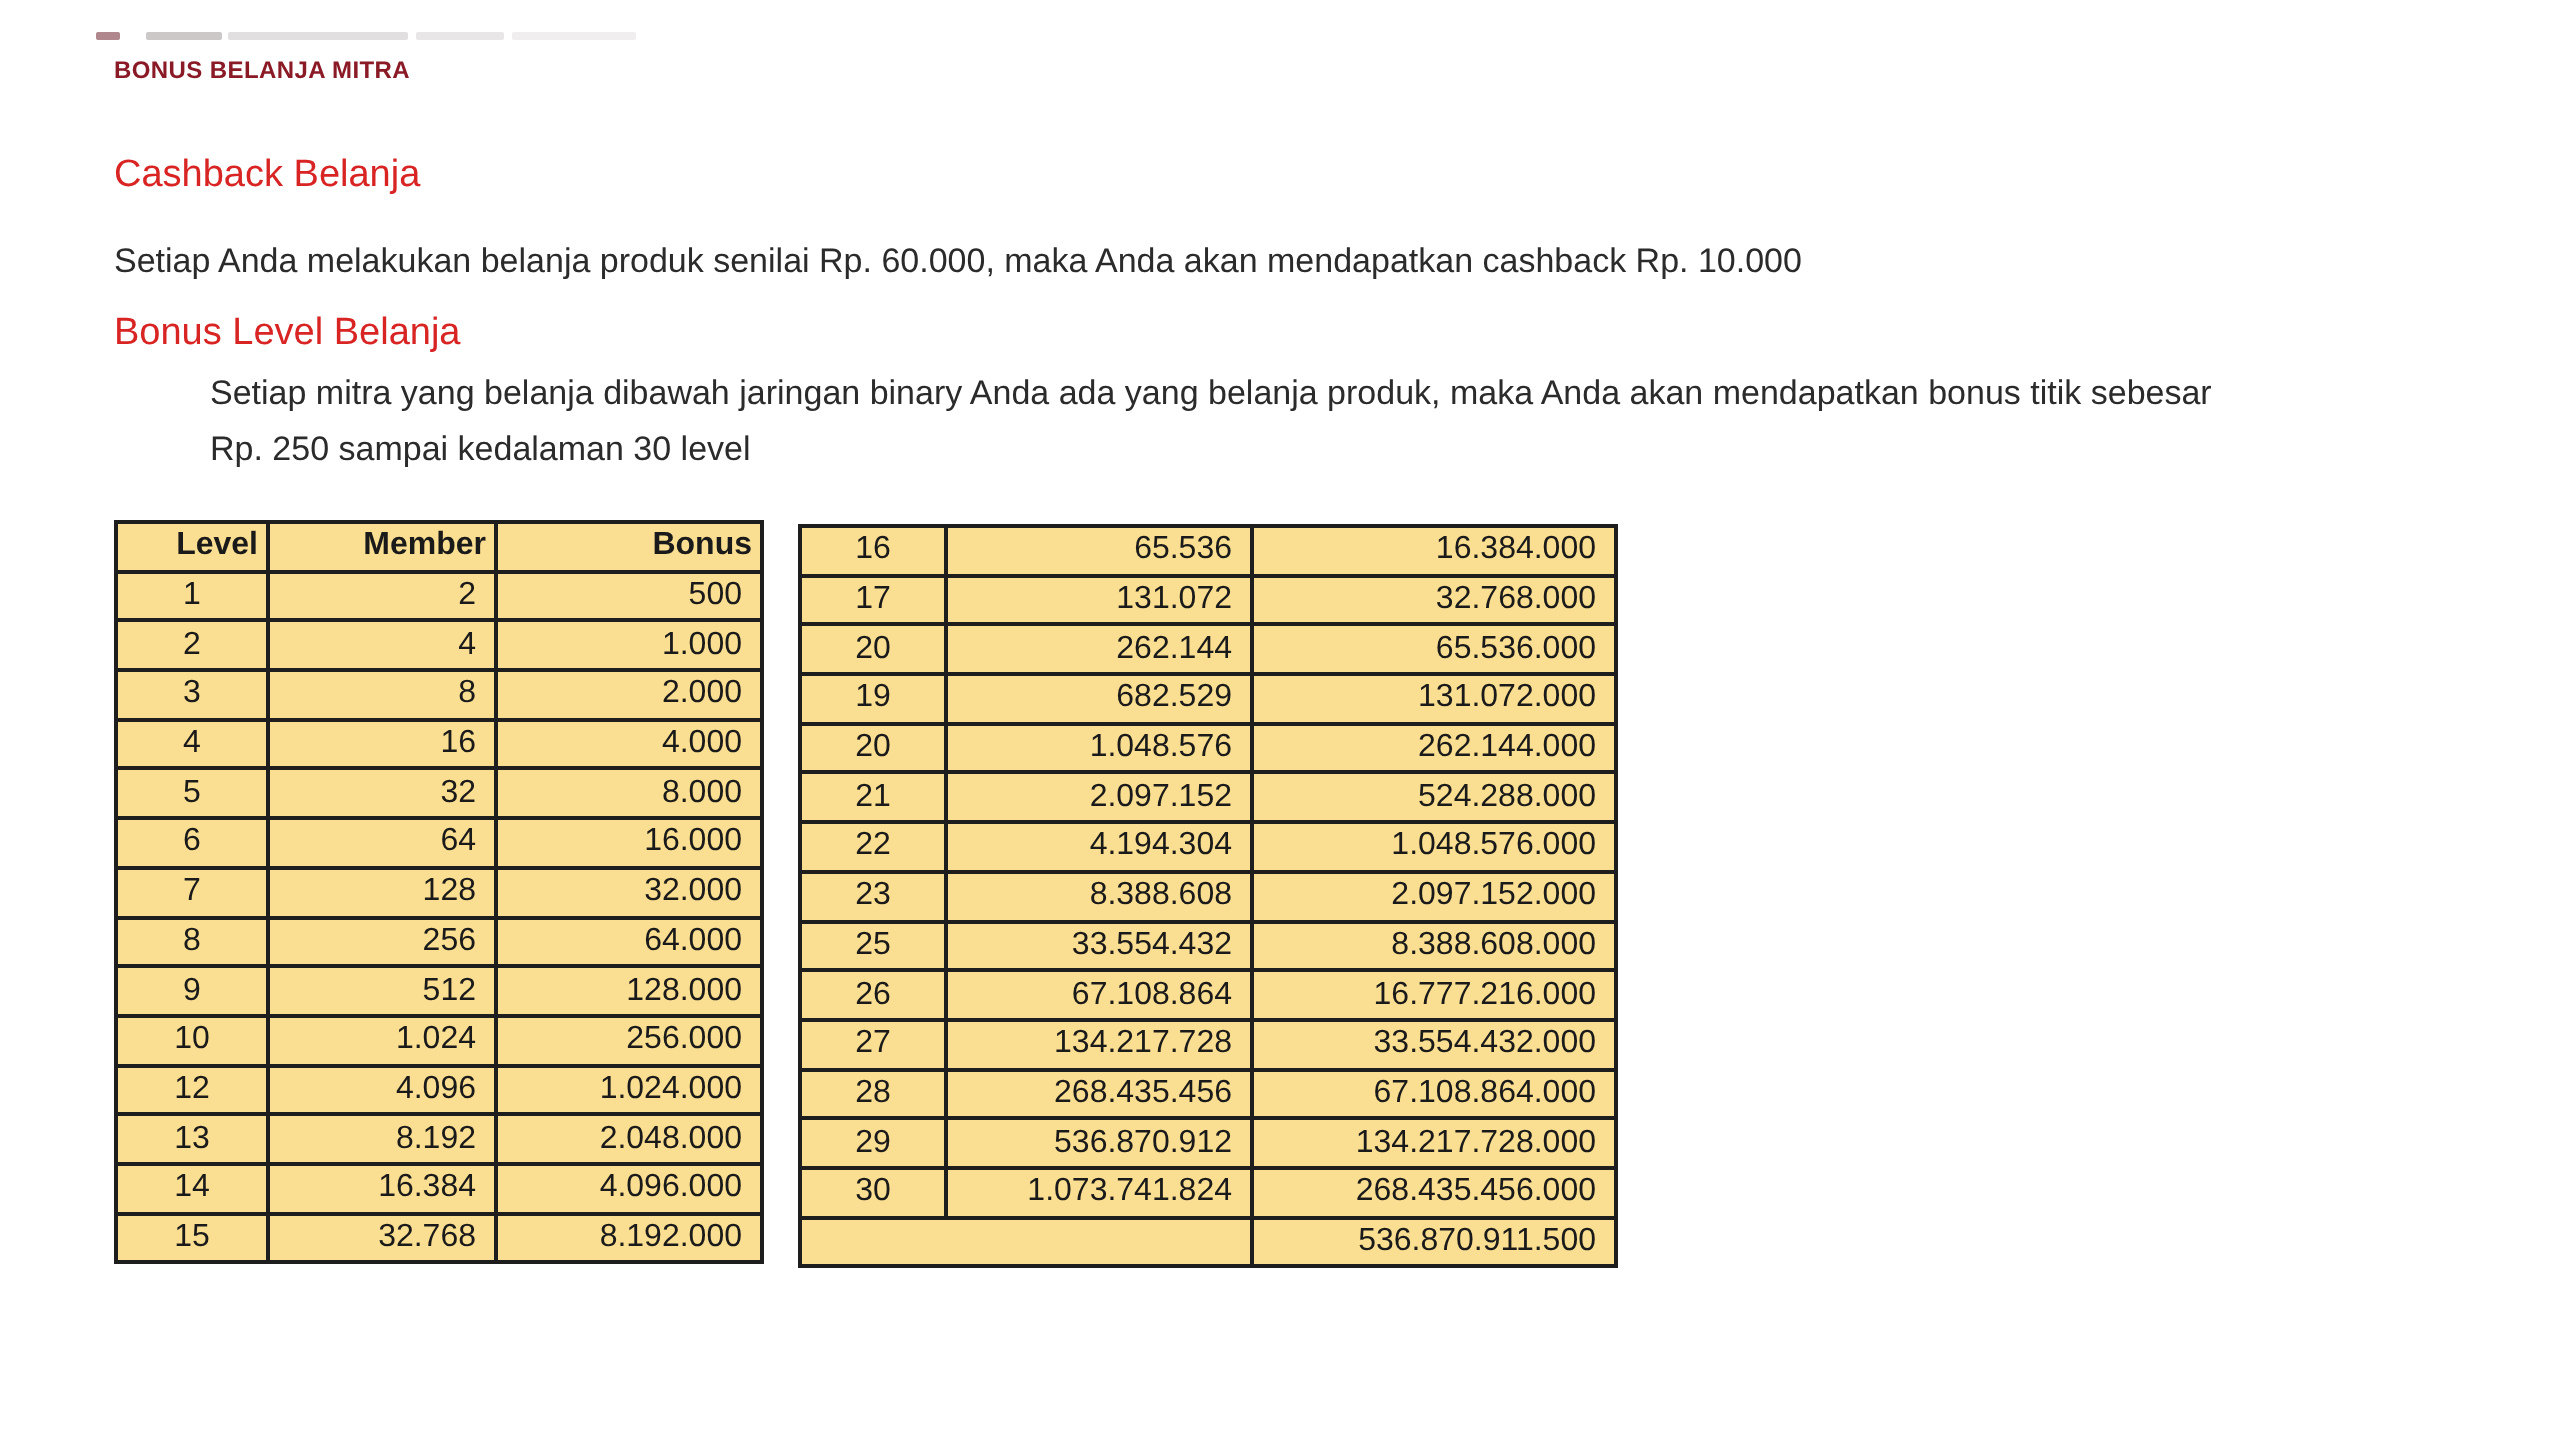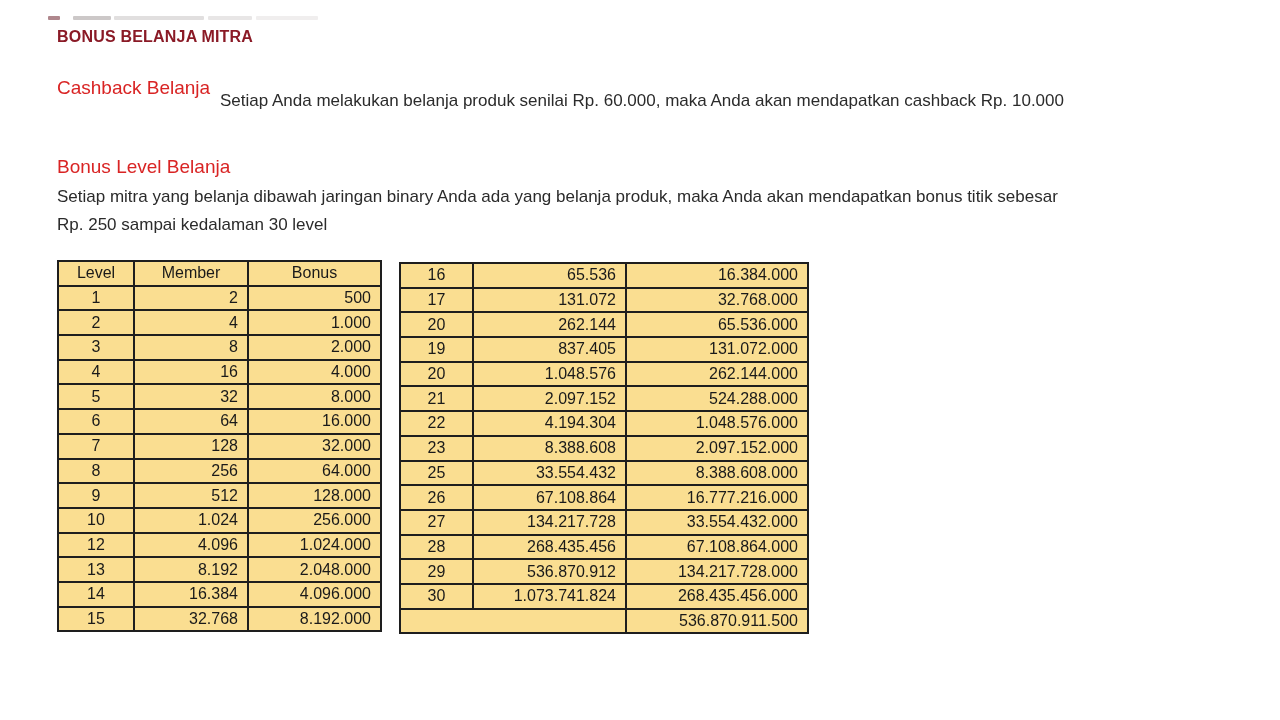--- a/index.html
+++ b/index.html
@@ -20,59 +20,59 @@
   .artifact { position: absolute; top: 14px; left: 0; height: 8px; width: 100%; }
   .artifact .seg { position: absolute; top: 2px; height: 4px; border-radius: 1px; }
   .artifact .s1 { left: 48px;  width: 12px;  background: #6e2430; opacity: .55; }
   .artifact .s2 { left: 73px;  width: 38px;  background: #8d8585; opacity: .45; }
   .artifact .s3 { left: 114px; width: 90px;  background: #a9a2a2; opacity: .35; }
   .artifact .s4 { left: 208px; width: 44px;  background: #b3acac; opacity: .30; }
   .artifact .s5 { left: 256px; width: 62px;  background: #c2bcbc; opacity: .25; }
 
   .title {
     position: absolute; left: 57px; top: 28px;
-    font-size: 16px; font-weight: bold; letter-spacing: .2px;
+    font-size: 12px; font-weight: bold; letter-spacing: .2px;
     color: var(--title, #8a1a26);
   }
   .subhead {
     position: absolute; left: 57px;
     font-size: 19px; font-weight: normal;
     color: var(--accent, #d92424);
   }
   .sh1 { top: 77px; }
   .sh2 { top: 156px; }
   .bodytext {
     position: absolute; left: 57px;
     font-size: 17px; line-height: 28px;
     color: var(--text, #2b2b2b);
     width: 1170px;
   }
-  .p1 { top: 87px; text-align: center; }
-  .p2 { top: 183px; }
+  .p1 { top: 117px; }
+  .p2 { top: 183px; margin-left: 48px; }
 
   .bonus-table {
     position: absolute;
     border-collapse: collapse;
     table-layout: fixed;
     background: var(--table-fill, #fade91);
   }
   .t-left  { left: 57px;  top: 260px; width: 323px; }
   .t-right { left: 399px; top: 262px; width: 408px; }
 
   .bonus-table th, .bonus-table td {
     border: 2px solid var(--table-border, #1e1e1e);
     font-size: 16px;
     color: var(--cell-text, #1a1a1a);
     height: 24.7px;
     padding: 0 9px;
     vertical-align: middle;
     overflow: hidden;
     white-space: nowrap;
   }
-  .bonus-table th { font-weight: normal; text-align: center; padding: 0 4px; }
+  .bonus-table th { font-weight: bold; text-align: right; padding: 0 4px; }
   .c-center { text-align: center; }
   .c-right  { text-align: right; }
   .total-cell { font-weight: normal; }
 
   .t-left  .col-level  { width: 76px; }
   .t-left  .col-member { width: 114px; }
   .t-left  .col-bonus  { width: 133px; }
   .t-right .col-level  { width: 73px; }
   .t-right .col-member { width: 153px; }
   .t-right .col-bonus  { width: 182px; }
@@ -205,21 +205,21 @@
           <td class="c-right">131.072</td>
           <td class="c-right">32.768.000</td>
         </tr>
         <tr>
           <td class="c-center">20</td>
           <td class="c-right">262.144</td>
           <td class="c-right">65.536.000</td>
         </tr>
         <tr>
           <td class="c-center">19</td>
-          <td class="c-right">837.405</td>
+          <td class="c-right">682.529</td>
           <td class="c-right">131.072.000</td>
         </tr>
         <tr>
           <td class="c-center">20</td>
           <td class="c-right">1.048.576</td>
           <td class="c-right">262.144.000</td>
         </tr>
         <tr>
           <td class="c-center">21</td>
           <td class="c-right">2.097.152</td>

